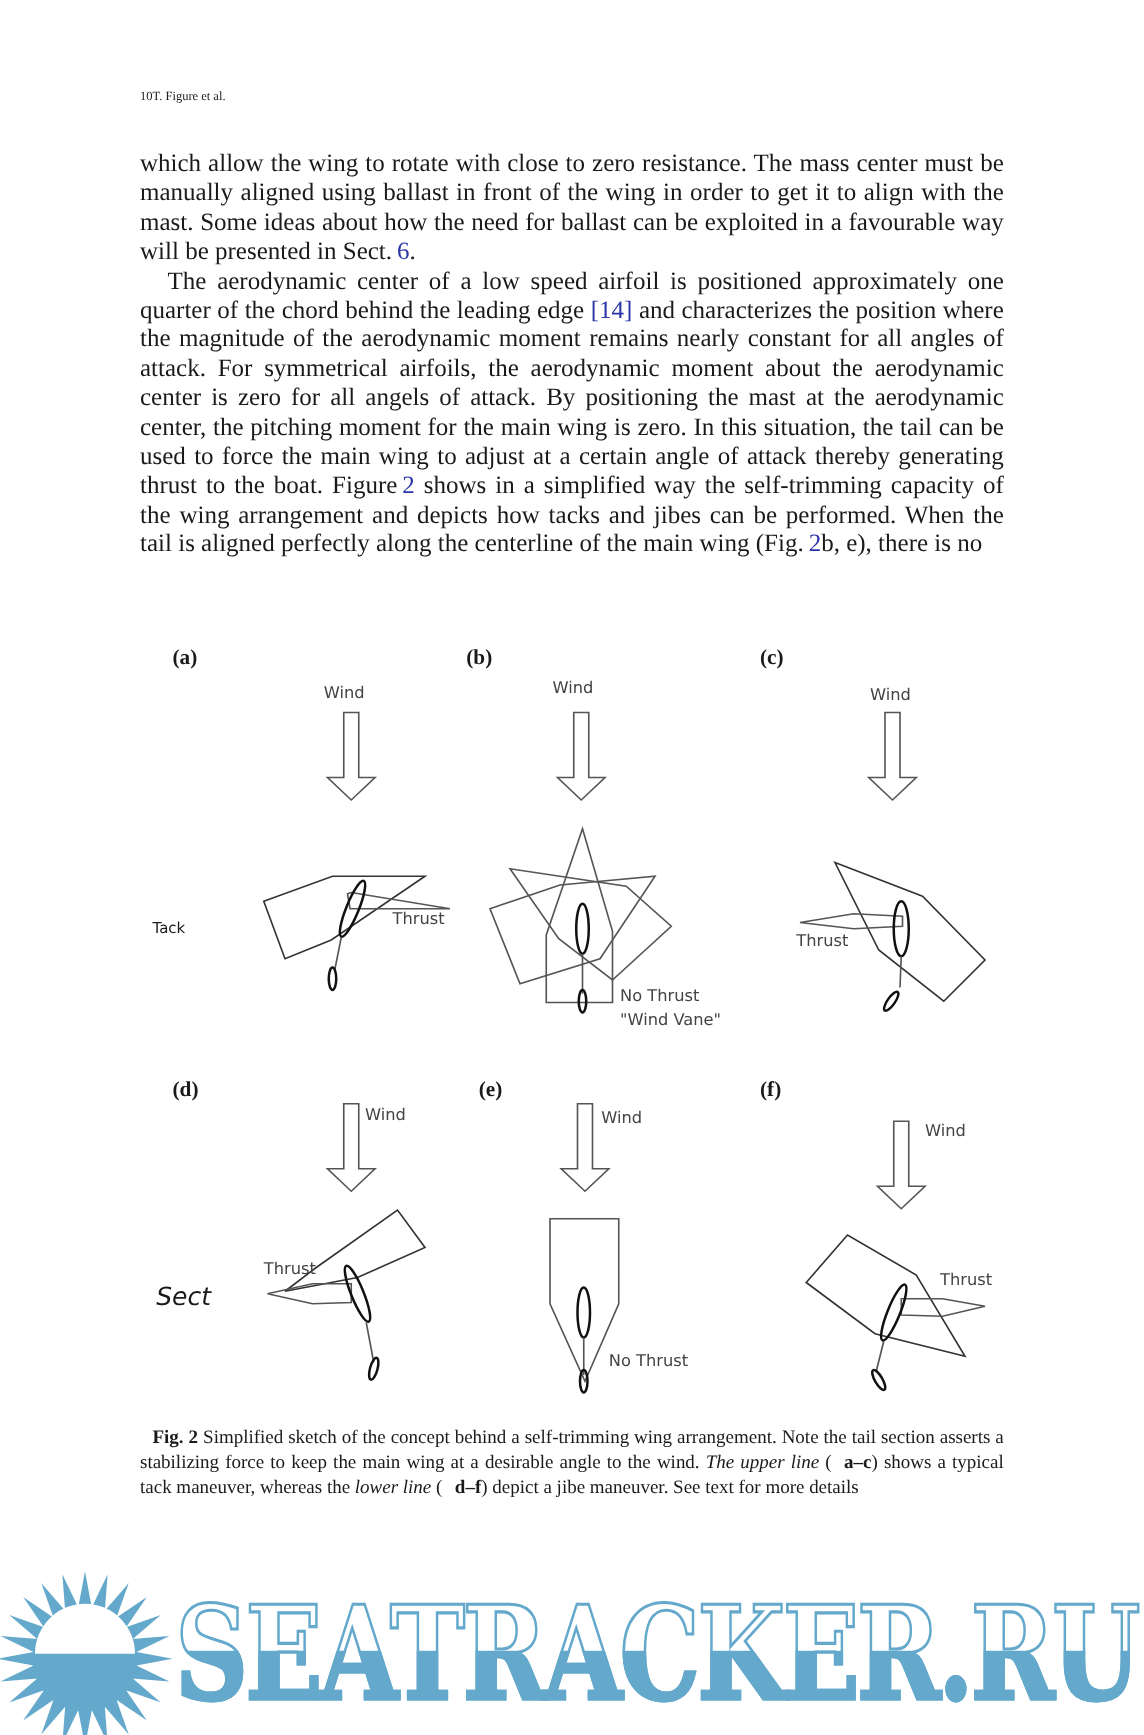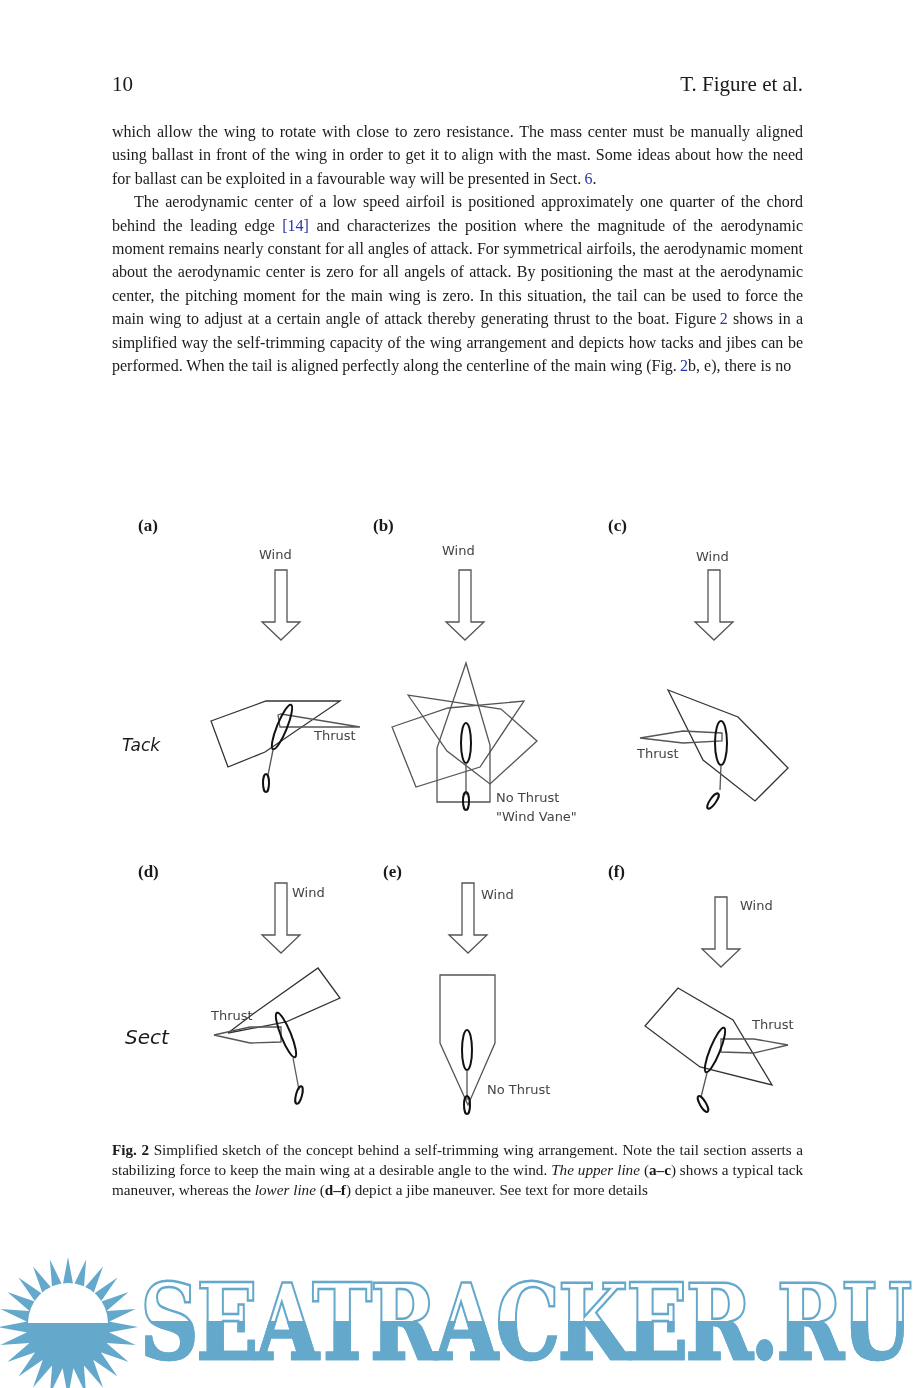--- a/index.html
+++ b/index.html
@@ -1,26 +1,26 @@
 <!DOCTYPE html>
 <html><head>
 <meta charset="utf-8">
 <style>
   html, body { margin:0; padding:0; background:#ffffff; }
   body { width:915px; height:1388px; position:relative; overflow:hidden; color:#1a1a1a;
          font-family:"Liberation Serif", "DejaVu Serif", serif; }
-  .running-head { position:absolute; top:72px; left:112px; width:691px; font-size:21px; display:flex; justify-content:space-between; }
-  .body-text { position:absolute; top:120px; left:112px; width:691px; font-size:16px; line-height:23.4px; text-align:justify; }
+  .running-head { position:absolute; top:72px; left:112px; width:691px; font-size:10px; display:flex; }
+  .body-text { position:absolute; top:120px; left:112px; width:691px; font-size:20px; line-height:23.4px; text-align:justify; }
   .body-text p { margin:0; }
   .body-text p.indent { text-indent:22px; }
   .ref { color:#2a36a8; }
   .figure { position:absolute; top:505px; left:100px; width:715px; height:620px; }
   .figure svg { position:absolute; left:0; top:0; }
   .caption { position:absolute; top:1140px; left:112px; width:691px; font-size:15.2px; line-height:20.2px; text-align:justify; }
-  .caption b { font-weight:bold; }
+  .caption b { font-weight:bold;margin-left:10px; }
   .sans { font-family:"DejaVu Sans", "Liberation Sans", sans-serif; }
   .watermark { position:absolute; left:0; top:1252px; width:915px; height:136px; }
   .wm-text { position:absolute; left:140px; top:1268px; font-family:"DejaVu Serif", serif; font-weight:bold;
              font-size:104px; letter-spacing:-3px; line-height:110px; color:#6aaed0; white-space:nowrap;
              transform:scaleX(0.78); transform-origin:left top;
              background:linear-gradient(to bottom, #ffffff 0%, #ffffff 48%, #64a9cc 48%, #64a9cc 100%);
              -webkit-background-clip:text; background-clip:text; -webkit-text-fill-color:transparent;
              -webkit-text-stroke:2.5px #64a9cc; }
 </style>
 </head>
@@ -101,21 +101,21 @@
     </g>
   </svg>
 
   <div style="position:absolute;left:38px;top:11px;font-weight:bold;font-size:17px;">(a)</div>
   <div style="position:absolute;left:273px;top:11px;font-weight:bold;font-size:17px;">(b)</div>
   <div style="position:absolute;left:508px;top:11px;font-weight:bold;font-size:17px;">(c)</div>
   <div style="position:absolute;left:38px;top:357px;font-weight:bold;font-size:17px;">(d)</div>
   <div style="position:absolute;left:283px;top:357px;font-weight:bold;font-size:17px;">(e)</div>
   <div style="position:absolute;left:508px;top:357px;font-weight:bold;font-size:17px;">(f)</div>
 
-  <div class="sans" style="position:absolute;left:22px;top:230px;font-size:17px;font-style:italic;">Tack</div>
+  <div class="sans" style="position:absolute;left:22px;top:230px;font-size:12px;">Tack</div>
   <div class="sans" style="position:absolute;left:25px;top:520px;font-size:20px;font-style:italic;">Sect</div>
 
   <div class="sans" style="position:absolute;left:159px;top:42px;font-size:13px;color:#444;">Wind</div>
   <div class="sans" style="position:absolute;left:342px;top:38px;font-size:13px;color:#444;">Wind</div>
   <div class="sans" style="position:absolute;left:596px;top:44px;font-size:13px;color:#444;">Wind</div>
   <div class="sans" style="position:absolute;left:192px;top:380px;font-size:13px;color:#444;">Wind</div>
   <div class="sans" style="position:absolute;left:381px;top:382px;font-size:13px;color:#444;">Wind</div>
   <div class="sans" style="position:absolute;left:640px;top:393px;font-size:13px;color:#444;">Wind</div>
 
   <div class="sans" style="position:absolute;left:214px;top:223px;font-size:13px;color:#444;">Thrust</div>

